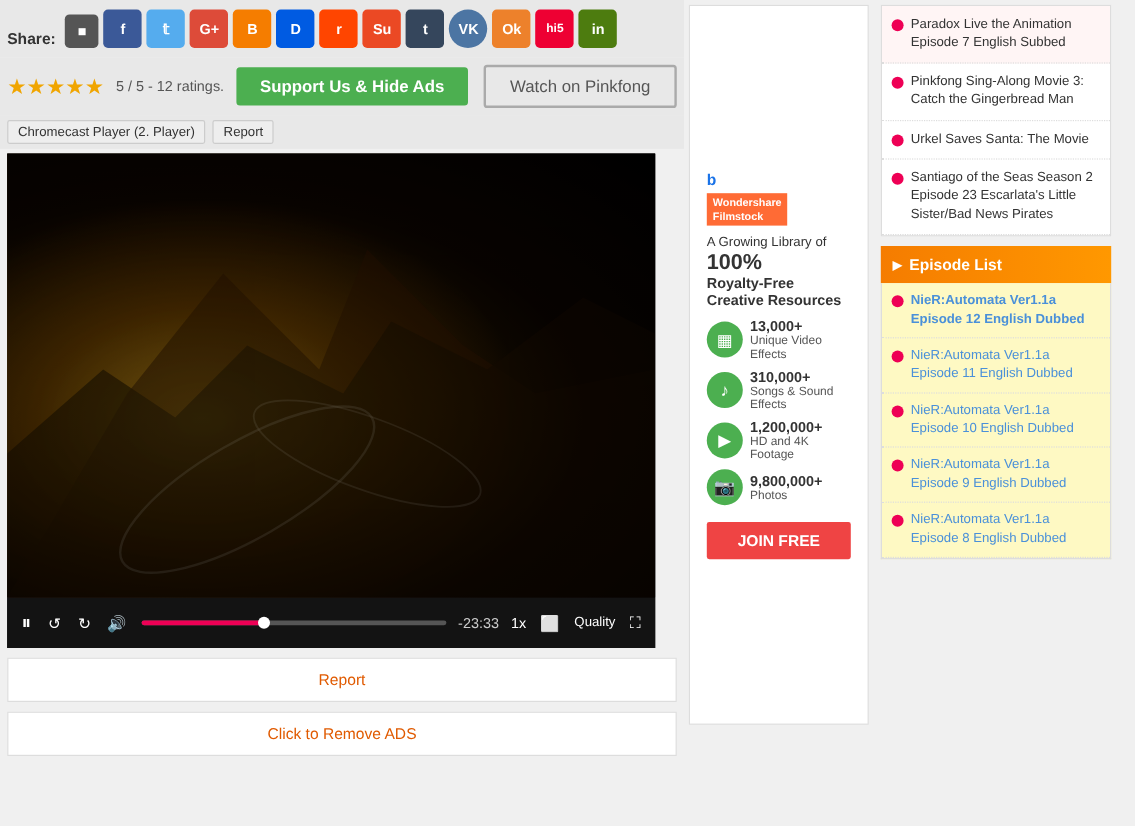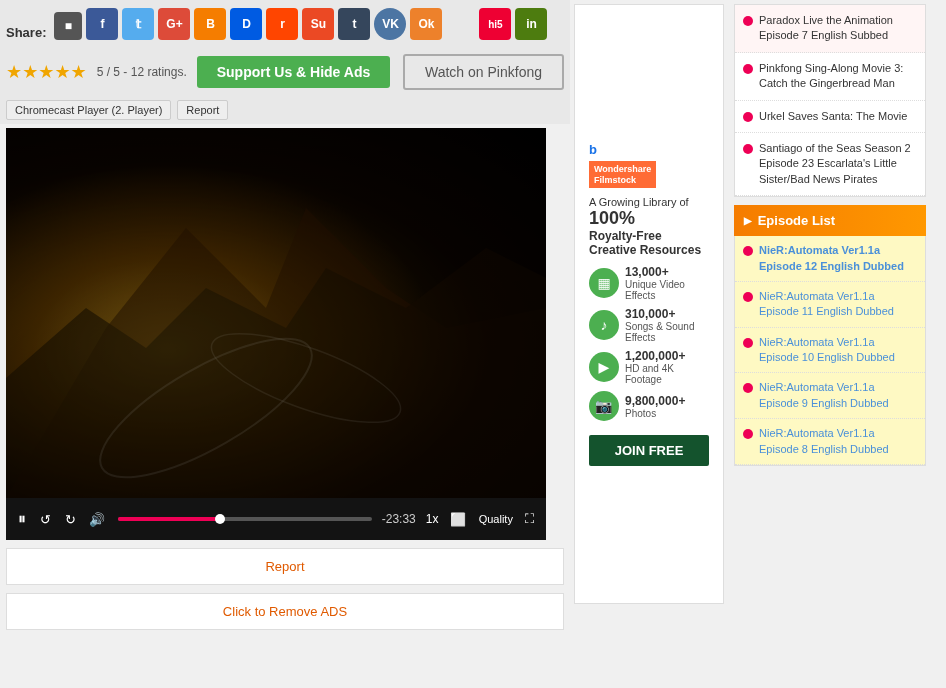--- a/index.html
+++ b/index.html
@@ -16,21 +16,21 @@
     .si-facebook { background: #3b5998; }
     .si-twitter { background: #55acee; }
     .si-google { background: #dd4b39; }
     .si-blogger { background: #f57d00; }
     .si-digg { background: #005be2; }
     .si-reddit { background: #ff4500; }
     .si-stumble { background: #eb4924; }
     .si-tumblr { background: #35465c; }
     .si-vk { background: #4c75a3; border-radius: 16px; }
     .si-odnoklassniki { background: #ed812b; }
-    .si-hi5 { background: #e03; margin-left: 33px; }
+    .si-hi5 { background: #e03; }
     .si-linkedin { background: #4d7c0f; }
     .si-small-square { background: #555; width: 28px; height: 28px; }
 
     
     .rating-row { display: flex; align-items: center; padding: 6px 6px; background: #e8e8e8; gap: 10px; }
     .stars { color: #f0a500; font-size: 18px; }
     .rating-text { font-size: 12px; color: #555; }
     .btn-support { background: #4caf50; color: white; border: none; padding: 8px 20px; font-size: 14px; font-weight: bold; cursor: pointer; border-radius: 3px; }
     .btn-playlist { background: #e8e8e8; color: #555; border: 2px solid #aaa; padding: 8px 20px; font-size: 14px; cursor: pointer; border-radius: 3px; margin-left: auto; }
 
@@ -59,21 +59,21 @@
     .remove-ads-bar { margin: 6px 6px; border: 1px solid #ddd; background: white; text-align: center; padding: 10px; }
     .remove-ads-link { color: #e05a00; font-size: 13px; cursor: pointer; }
 
     
     .mid-panel { width: 160px; flex-shrink: 0; padding: 4px; }
     .ad-box { width: 150px; min-height: 600px; background: white; border: 1px solid #ddd; display: flex; align-items: center; justify-content: center; }
     .ad-inner { width: 140px; background: #fff; padding: 10px; font-size: 11px; color: #333; }
     .ad-feature { display: flex; align-items: center; gap: 6px; margin: 6px 0; font-size: 11px; }
     .ad-feature-icon { width: 30px; height: 30px; border-radius: 50%; background: #4CAF50; display: flex; align-items: center; justify-content: center; color: white; font-size: 14px; flex-shrink: 0; }
     .ad-feature-count { font-weight: bold; font-size: 12px; }
-    .ad-join-btn { background: #14532d; color: white; border: none; padding: 8px 16px; font-size: 13px; font-weight: bold; cursor: pointer; width: 100%; margin-top: 8px; border-radius: 2px; }
+    .ad-join-btn { background: #ef4444; color: white; border: none; padding: 8px 16px; font-size: 13px; font-weight: bold; cursor: pointer; width: 100%; margin-top: 8px; border-radius: 2px; }
 
     
     .right-panel { width: 200px; flex-shrink: 0; padding: 4px; }
     .sidebar-list { background: white; border: 1px solid #ddd; margin-bottom: 8px; }
     .sidebar-item { display: flex; align-items: flex-start; padding: 8px 8px; border-bottom: 1px dotted #ddd; gap: 6px; cursor: pointer; }
     .sidebar-dot { width: 10px; height: 10px; border-radius: 50%; background: #e05; flex-shrink: 0; margin-top: 3px; }
     .sidebar-text { font-size: 11px; color: #333; line-height: 1.4; }
 
     .episode-list-header { background: linear-gradient(to right, #f57c00, #ff9800); color: white; padding: 8px 10px; font-size: 13px; font-weight: bold; display: flex; align-items: center; gap: 6px; }
     .episode-list-body { background: #fef9c3; border: 1px solid #ddd; border-top: none; }

